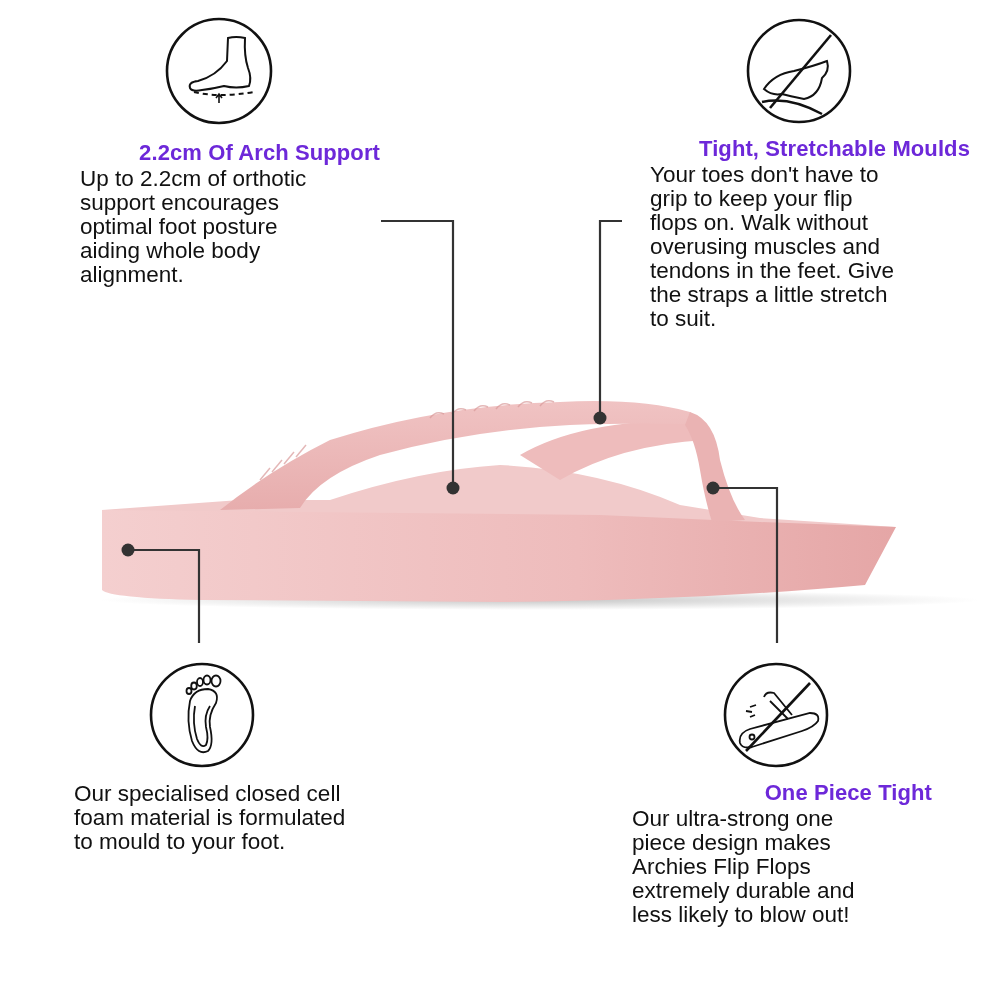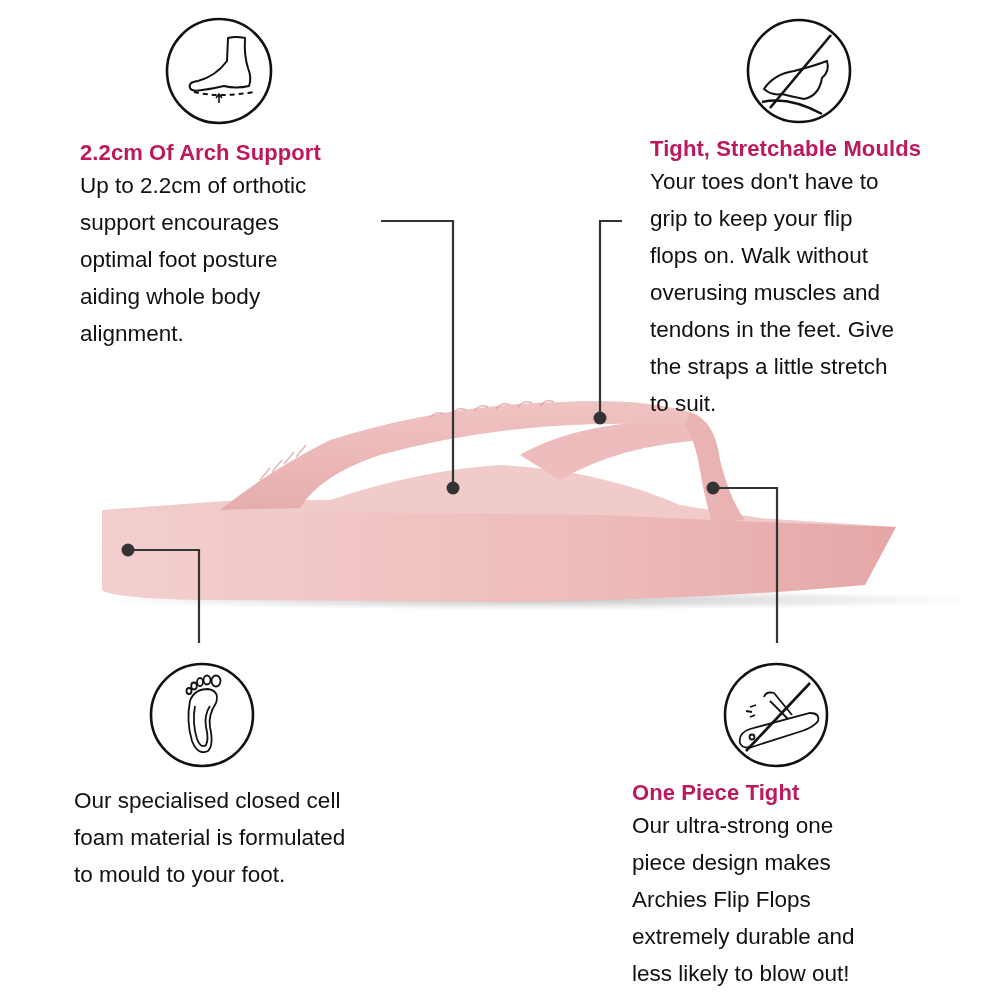--- a/index.html
+++ b/index.html
@@ -1,21 +1,21 @@
 <!DOCTYPE html>
 <html><head>
 <meta charset="utf-8">
 <style>
   html, body { margin:0; padding:0; background:#ffffff; }
   body { width:1000px; height:1000px; position:relative; overflow:hidden;
          font-family:"Liberation Sans", "DejaVu Sans", sans-serif; color:#111; }
   .icon-circle { position:absolute; }
   .feature { position:absolute; }
-  .feature .title { font-weight:700; font-size:22px; line-height:28px; letter-spacing:0.1px; color:#be185d; }
-  .feature .body { font-size:22.5px; line-height:37px; color:#111; white-space:pre-line; }
+  .feature .title { font-weight:700; font-size:22px; line-height:28px; letter-spacing:0.1px; color:#6d28d9;text-align:right; }
+  .feature .body { font-size:22.5px; line-height:24px; color:#111; white-space:pre-line; }
   .product { position:absolute; left:0; top:0; width:1000px; height:1000px; pointer-events:none; }
   .connector, .dot { position:absolute; }
 </style>
 </head>
 <body>
 
 <svg class="product" viewBox="0 0 1000 1000">
   <defs>
     <linearGradient id="soleGrad" x1="0" y1="0" x2="1" y2="0">
       <stop offset="0" stop-color="#f4cfcf"></stop>

